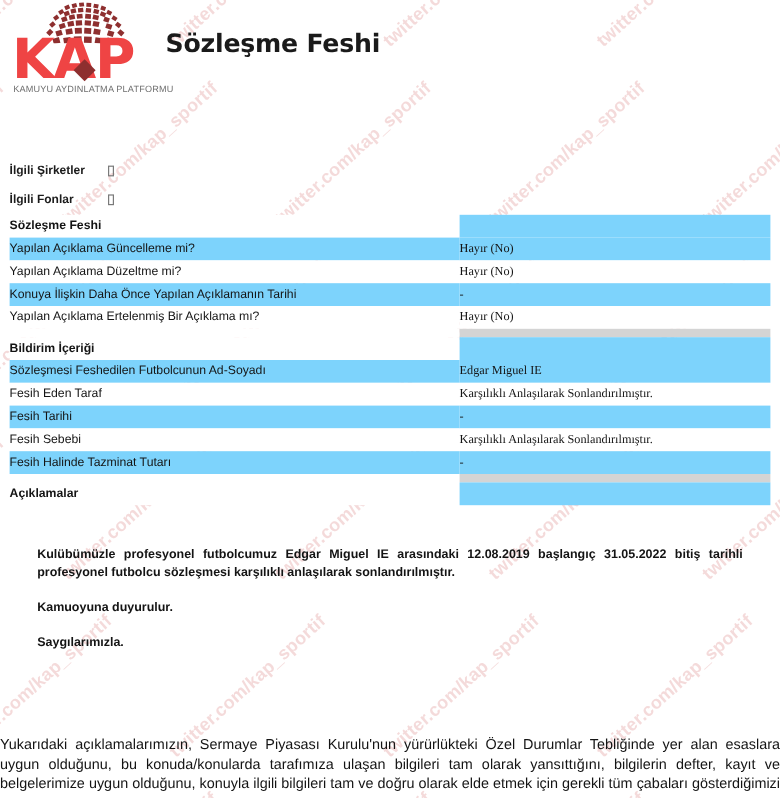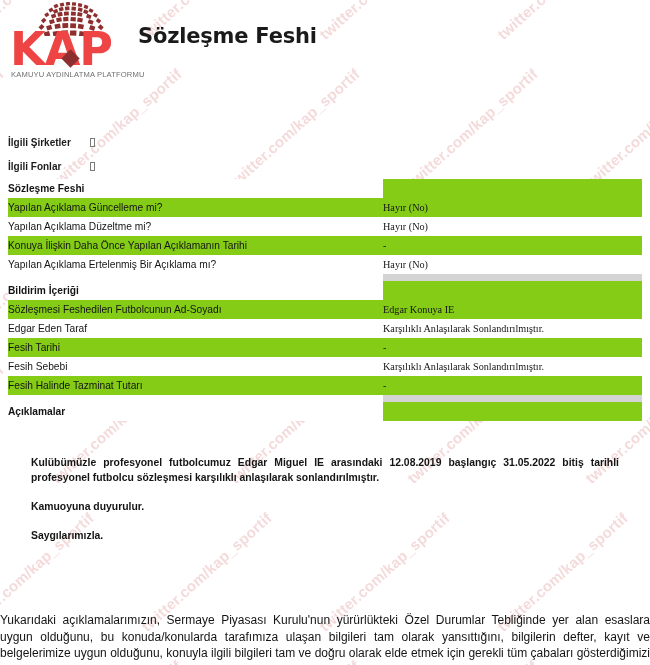--- a/index.html
+++ b/index.html
@@ -145,21 +145,21 @@
     font-size: 10.2px;
     color: #141414;
     line-height: 1.1;
   }
   .col-label { width: 375px; }
   .col-value { width: 259px; }
   .lbl-pad-0 { padding-left: 10px; }
   .lbl-pad-1 { padding-left: 26px; }
   .lbl-pad-2 { padding-left: 38px; }
   .val-pad  { padding-left: 6px; font-family: Liberation Serif, serif; }
-  .grey  { background: #84cc16; }
+  .grey  { background: #7dd3fc; }
   .white { background: #ffffff; }
   .section-head { font-weight: 700; }
   .row-spacer td { height: 7px; background: #ffffff; }
   .row-spacer td.col-value { background: #d4d4d4; }
 
   
   .body-text {
     position: absolute;
     left: 31px;
     top: 455px;
@@ -318,24 +318,24 @@
         <tr class="row-spacer">
           <td class="col-label"></td>
           <td class="col-value"></td>
         </tr>
         <tr>
           <td class="col-label lbl-pad-0 white section-head">Bildirim İçeriği</td>
           <td class="col-value val-pad grey"></td>
         </tr>
         <tr>
           <td class="col-label lbl-pad-2 grey">Sözleşmesi Feshedilen Futbolcunun Ad-Soyadı</td>
-          <td class="col-value val-pad grey">Edgar Konuya IE</td>
-        </tr>
-        <tr>
-          <td class="col-label lbl-pad-2 white">Edgar Eden Taraf</td>
+          <td class="col-value val-pad grey">Edgar Miguel IE</td>
+        </tr>
+        <tr>
+          <td class="col-label lbl-pad-2 white">Fesih Eden Taraf</td>
           <td class="col-value val-pad white">Karşılıklı Anlaşılarak Sonlandırılmıştır.</td>
         </tr>
         <tr>
           <td class="col-label lbl-pad-2 grey">Fesih Tarihi</td>
           <td class="col-value val-pad grey">-</td>
         </tr>
         <tr>
           <td class="col-label lbl-pad-2 white">Fesih Sebebi</td>
           <td class="col-value val-pad white">Karşılıklı Anlaşılarak Sonlandırılmıştır.</td>
         </tr>

